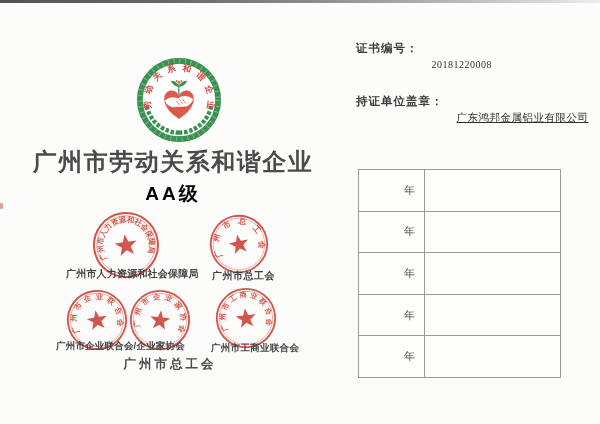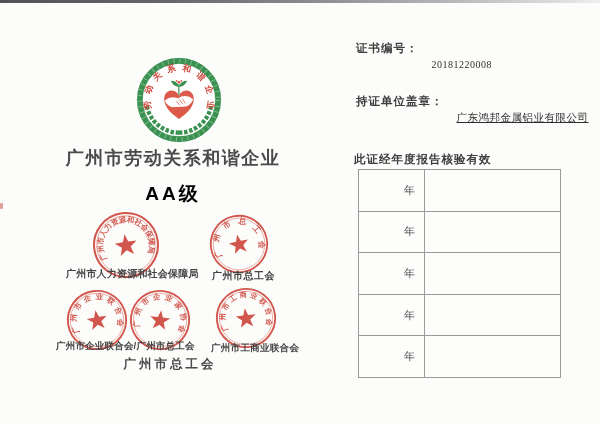--- a/index.html
+++ b/index.html
@@ -16,21 +16,21 @@
   }
   .scan-speck-red{
     position:absolute;left:0;top:203px;width:3px;height:6px;
     background:#c85448;opacity:.55;border-radius:1px;
   }
 
   
   .emblem{position:absolute;left:136px;top:57px;width:86px;height:86px;}
   .cert-title{
     position:absolute;left:10px;top:146px;width:326px;text-align:center;
-    font-size:18px;font-weight:bold;color:#4a4a4a;letter-spacing:1.5px;
+    font-size:24px;font-weight:bold;color:#4a4a4a;letter-spacing:1.5px;
   }
   .cert-grade{
     position:absolute;left:10px;top:181px;width:326px;text-align:center;
     font-size:19px;font-weight:600;color:#000000;letter-spacing:3px;
   }
   .seal{position:absolute;mix-blend-mode:multiply;opacity:.9;}
   .seal circle{stroke:#d0453a;fill:none;}
   .seal text{fill:#d0453a;font-family:"Liberation Sans",sans-serif;font-weight:bold;}
   .seal polygon{fill:#d0453a;}
   .seal-a{left:92px;top:211px;width:68px;height:68px;transform:rotate(-8deg);}
@@ -161,34 +161,33 @@
     <circle cx="50" cy="50" r="43" stroke-width="1" opacity="0.7"></circle>
     <defs>
         <path id="arcE" d="M22.1,69.5 A34,34 0 1 1 77.9,69.5" fill="none"></path>
       </defs>
     <text font-size="11.5"><textPath href="#arcE" startOffset="50%" text-anchor="middle" textLength="138">广州市工商业联合会</textPath></text>
     <polygon points="50,34 46,45.5 33.8,45.7 43.5,53.1 40,64.8 50,57.8 60,64.8 56.5,53.1 66.2,45.7 54,45.5"></polygon>
   </svg>
 
   <div class="seal-label label-a">广州市人力资源和社会保障局</div>
   <div class="seal-label label-b">广州市总工会</div>
-  <div class="seal-label label-cd">广州市企业联合会/广州市总工会</div>
+  <div class="seal-label label-cd">广州市企业联合会/企业家协会</div>
   <div class="seal-label label-e">广州市工商业联合会</div>
 
   <div class="issue-date">广州市总工会</div>
 
   <div class="field field-certno">
     <span class="field-label">证书编号：</span><span class="field-value value-certno">20181220008</span>
   </div>
 
   <div class="field field-holder">
     <span class="field-label">持证单位盖章：</span><span class="field-value value-holder">广东鸿邦金属铝业有限公司</span>
   </div>
 
-  <div class="table-title">此证经年度报告核验有效</div>
 
   <table class="verify-table">
     <tbody>
         <tr>
       <td class="year-cell">年</td>
       <td class="blank-cell"></td>
     </tr>
     <tr>
       <td class="year-cell">年</td>
       <td class="blank-cell"></td>

